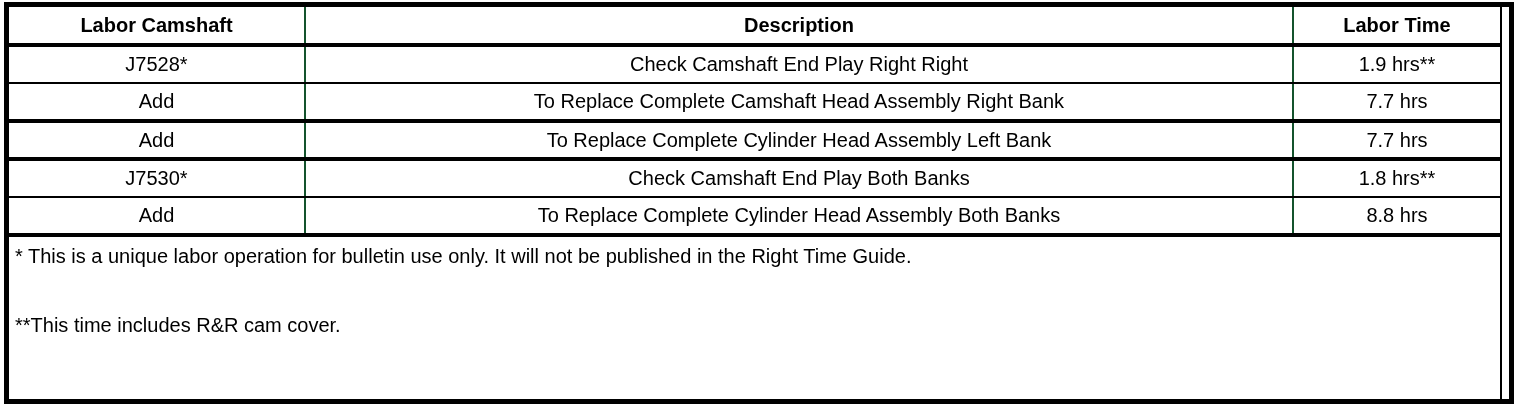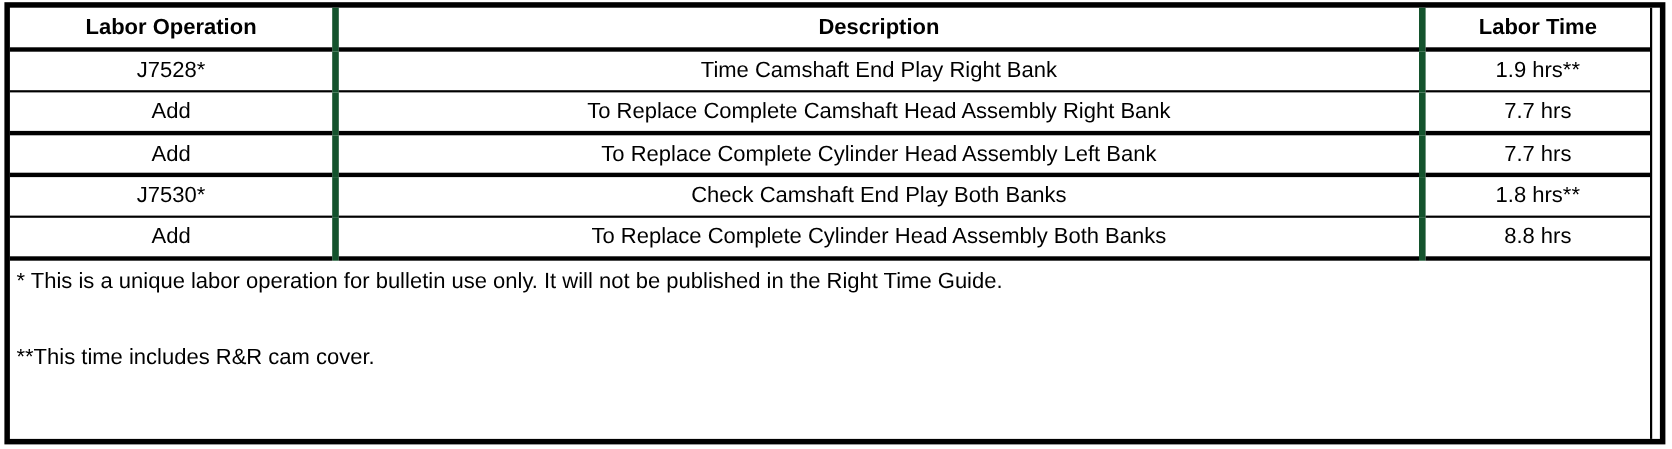--- a/index.html
+++ b/index.html
@@ -35,21 +35,21 @@
     font-size: 20px;
     overflow: hidden;
     white-space: nowrap;
   }
   th {
     font-weight: bold;
     height: 38px;
     border-bottom: 4px solid #000000;
   }
   td { height: 38px; }
-  th + th, td + td { border-left: 6px solid #14532d; margin-left: 44px; }
+  th + th, td + td { border-left: 2px solid #14532d; margin-left: 44px; }
   tr.group-inner td { border-bottom: 2px solid #000000; }
   tr.group-end td { border-bottom: 4px solid #000000; }
   .notes {
     flex: 1;
     padding: 7px 8px 0 6px;
     font-size: 20px;
     line-height: 24px;
   }
   .note-line-2 { margin-top: 45px; }
 </style>
@@ -60,29 +60,29 @@
   <div class="inner">
 
     <table>
       <colgroup>
         <col style="width:296px">
         <col>
         <col style="width:207px">
       </colgroup>
       <thead>
         <tr>
-          <th>Labor Operation</th>
+          <th>Labor Camshaft</th>
           <th>Description</th>
           <th>Labor Time</th>
         </tr>
       </thead>
       <tbody>
           <tr class="group-inner">
     <td>J7528*</td>
-    <td>Time Camshaft End Play Right Bank</td>
+    <td>Check Camshaft End Play Right Right</td>
     <td>1.9 hrs**</td>
   </tr>
           <tr class="group-end">
     <td>Add</td>
     <td>To Replace Complete Camshaft Head Assembly Right Bank</td>
     <td>7.7 hrs</td>
   </tr>
           <tr class="group-end">
     <td>Add</td>
     <td>To Replace Complete Cylinder Head Assembly Left Bank</td>

